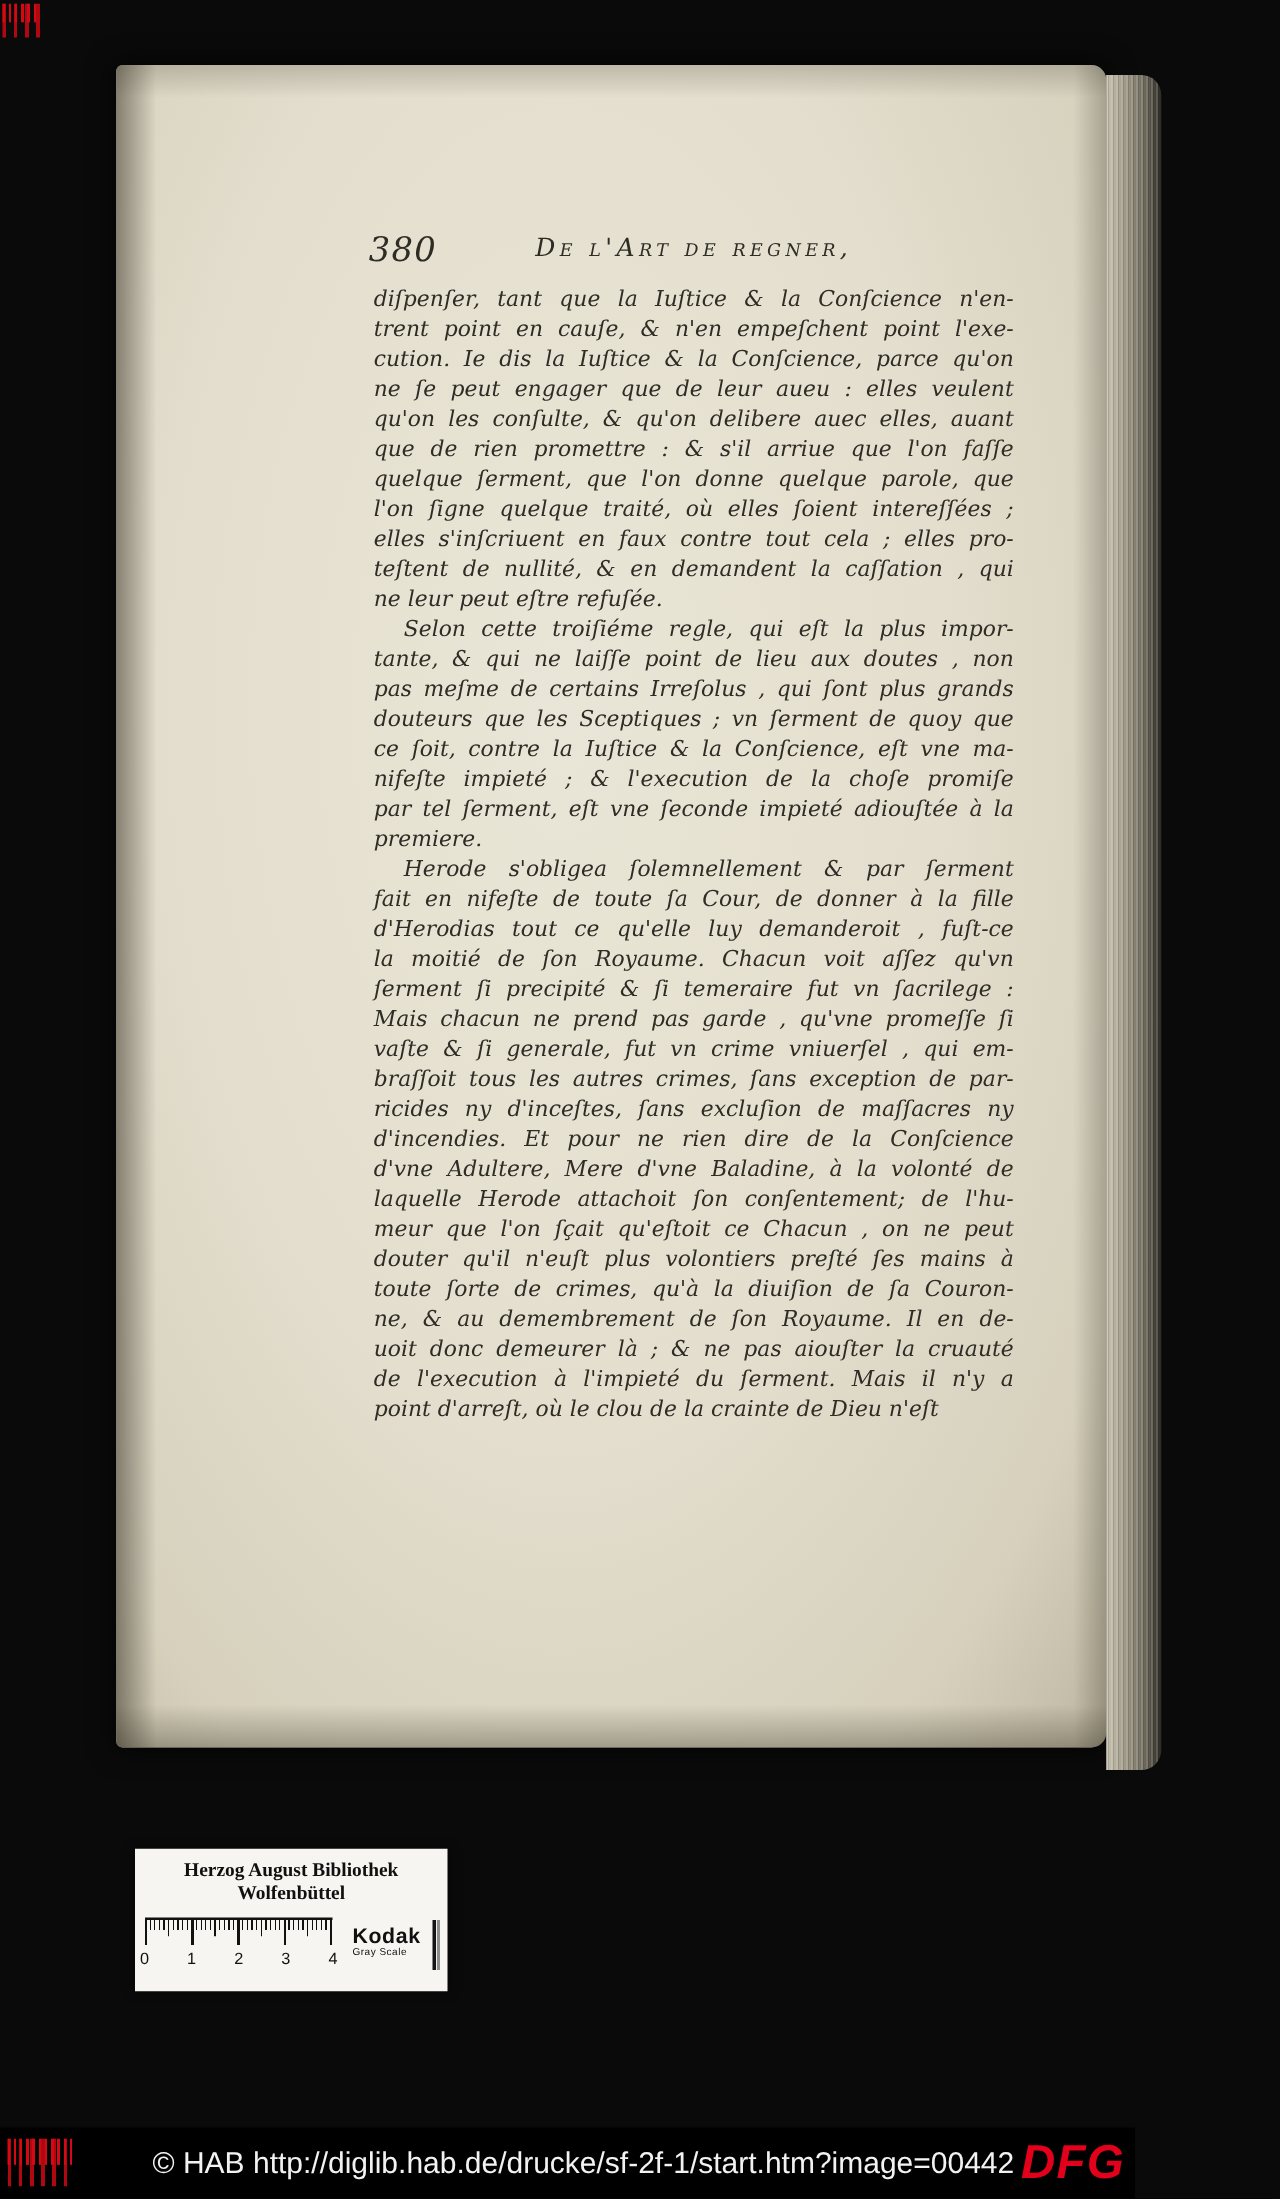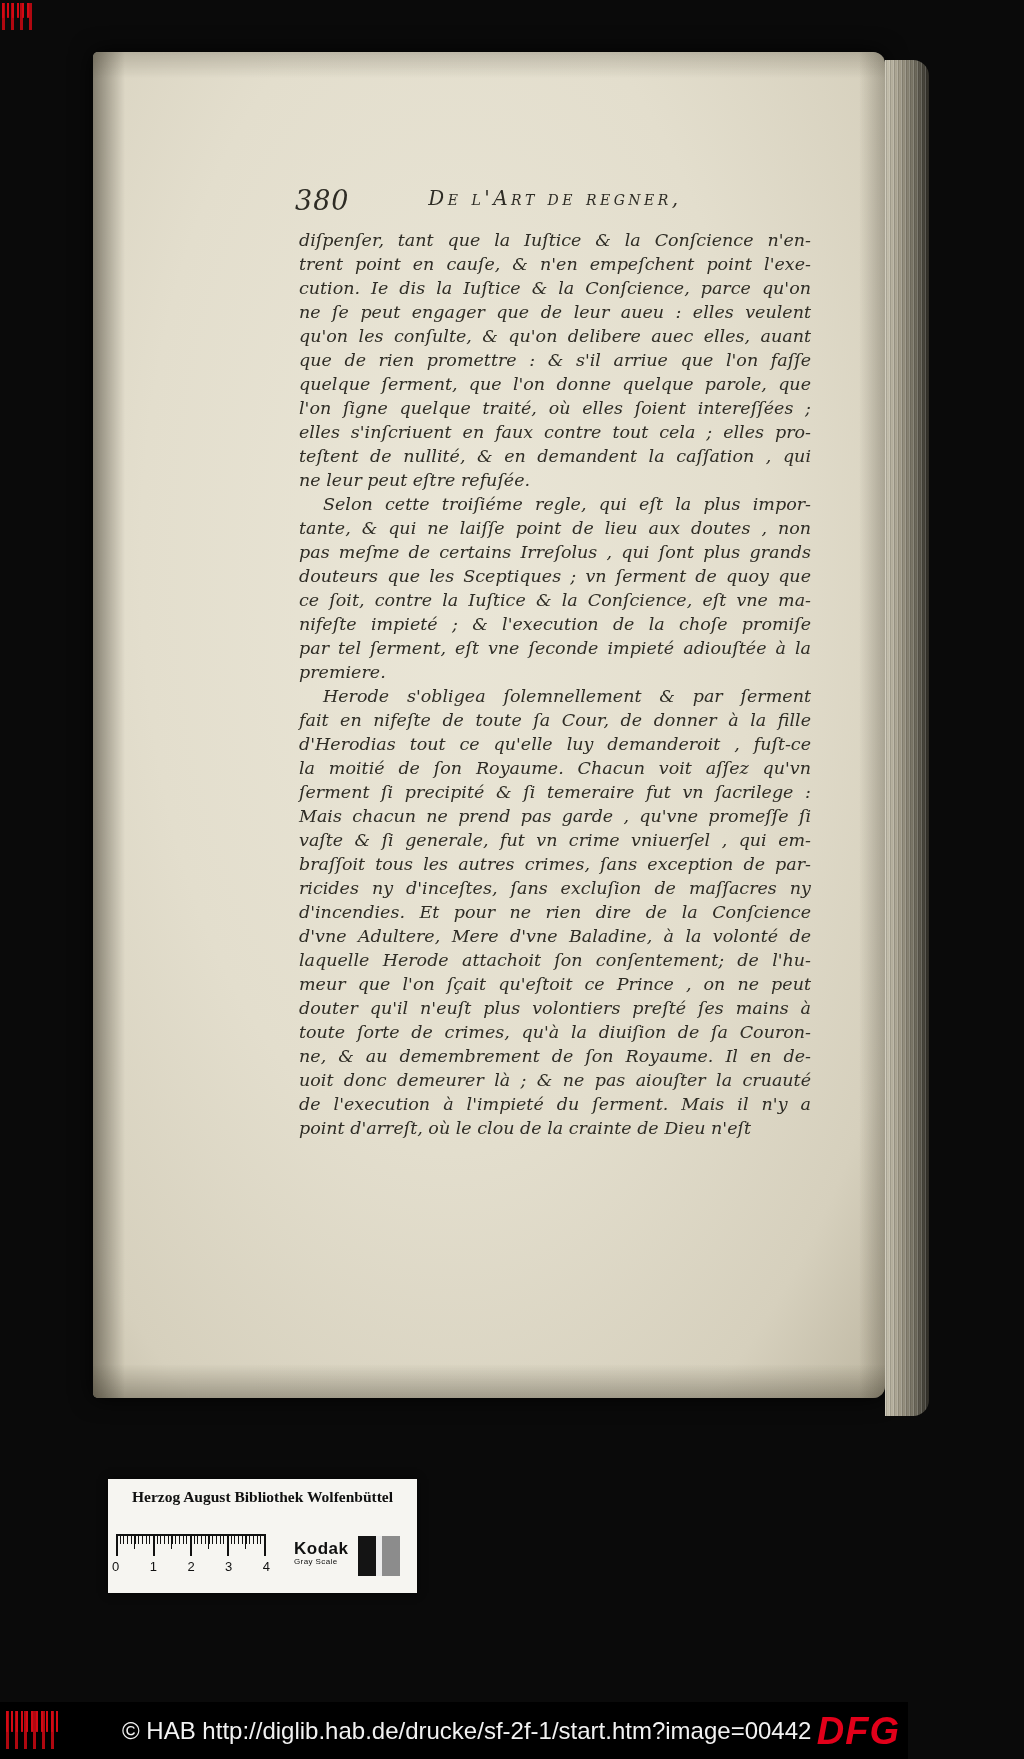--- a/index.html
+++ b/index.html
@@ -63,21 +63,21 @@
     font-size:20px; letter-spacing:3.5px; padding-top:4px;
   }
   .page-body { margin-top:6px; font-size:17.5px; line-height:24px; }
   .para { margin:0; }
   .line { text-align:justify; text-align-last:justify; }
   .line.last { text-align-last:left; }
   .line.indent { text-indent:24px; }
 
   
   .target-label {
-    position:absolute; left:108px; top:1479px; width:309px; height:114px;
+    position:absolute; left:108px; top:1479px; width:250px; height:114px;
     background:#f6f5f1; box-shadow:0 0 8px rgba(0,0,0,0.6);
   }
   .lib-name {
     font-family:"Liberation Serif", serif; font-weight:bold;
     font-size:15.5px; text-align:center; padding-top:9px; color:#101010;
   }
   .cal-row { position:absolute; left:8px; right:6px; bottom:5px; height:60px; display:flex; align-items:flex-start; }
   .ruler { width:166px; margin-top:6px; }
   .ticks {
     width:150px; height:20px; border-top:2px solid #111;
@@ -157,21 +157,21 @@
             <div class="line">d'Herodias tout ce qu'elle luy demanderoit , fuſt-ce</div>
             <div class="line">la moitié de ſon Royaume. Chacun voit aſſez qu'vn</div>
             <div class="line">ſerment ſi precipité &amp; ſi temeraire fut vn ſacrilege :</div>
             <div class="line">Mais chacun ne prend pas garde , qu'vne promeſſe ſi</div>
             <div class="line">vaſte &amp; ſi generale, fut vn crime vniuerſel , qui em-</div>
             <div class="line">braſſoit tous les autres crimes, ſans exception de par-</div>
             <div class="line">ricides ny d'inceſtes, ſans excluſion de maſſacres ny</div>
             <div class="line">d'incendies. Et pour ne rien dire de la Conſcience</div>
             <div class="line">d'vne Adultere, Mere d'vne Baladine, à la volonté de</div>
             <div class="line">laquelle Herode attachoit ſon conſentement; de l'hu-</div>
-            <div class="line">meur que l'on ſçait qu'eſtoit ce Prince , on ne peut</div>
+            <div class="line">meur que l'on ſçait qu'eſtoit ce Chacun , on ne peut</div>
             <div class="line">douter qu'il n'euſt plus volontiers preſté ſes mains à</div>
             <div class="line">toute ſorte de crimes, qu'à la diuiſion de ſa Couron-</div>
             <div class="line">ne, &amp; au demembrement de ſon Royaume. Il en de-</div>
             <div class="line">uoit donc demeurer là ; &amp; ne pas aiouſter la cruauté</div>
             <div class="line">de l'execution à l'impieté du ſerment. Mais il n'y a</div>
             <div class="line last">point d'arreſt, où le clou de la crainte de Dieu n'eſt</div>
           </div>
         </div>
     </div>
   </div>

